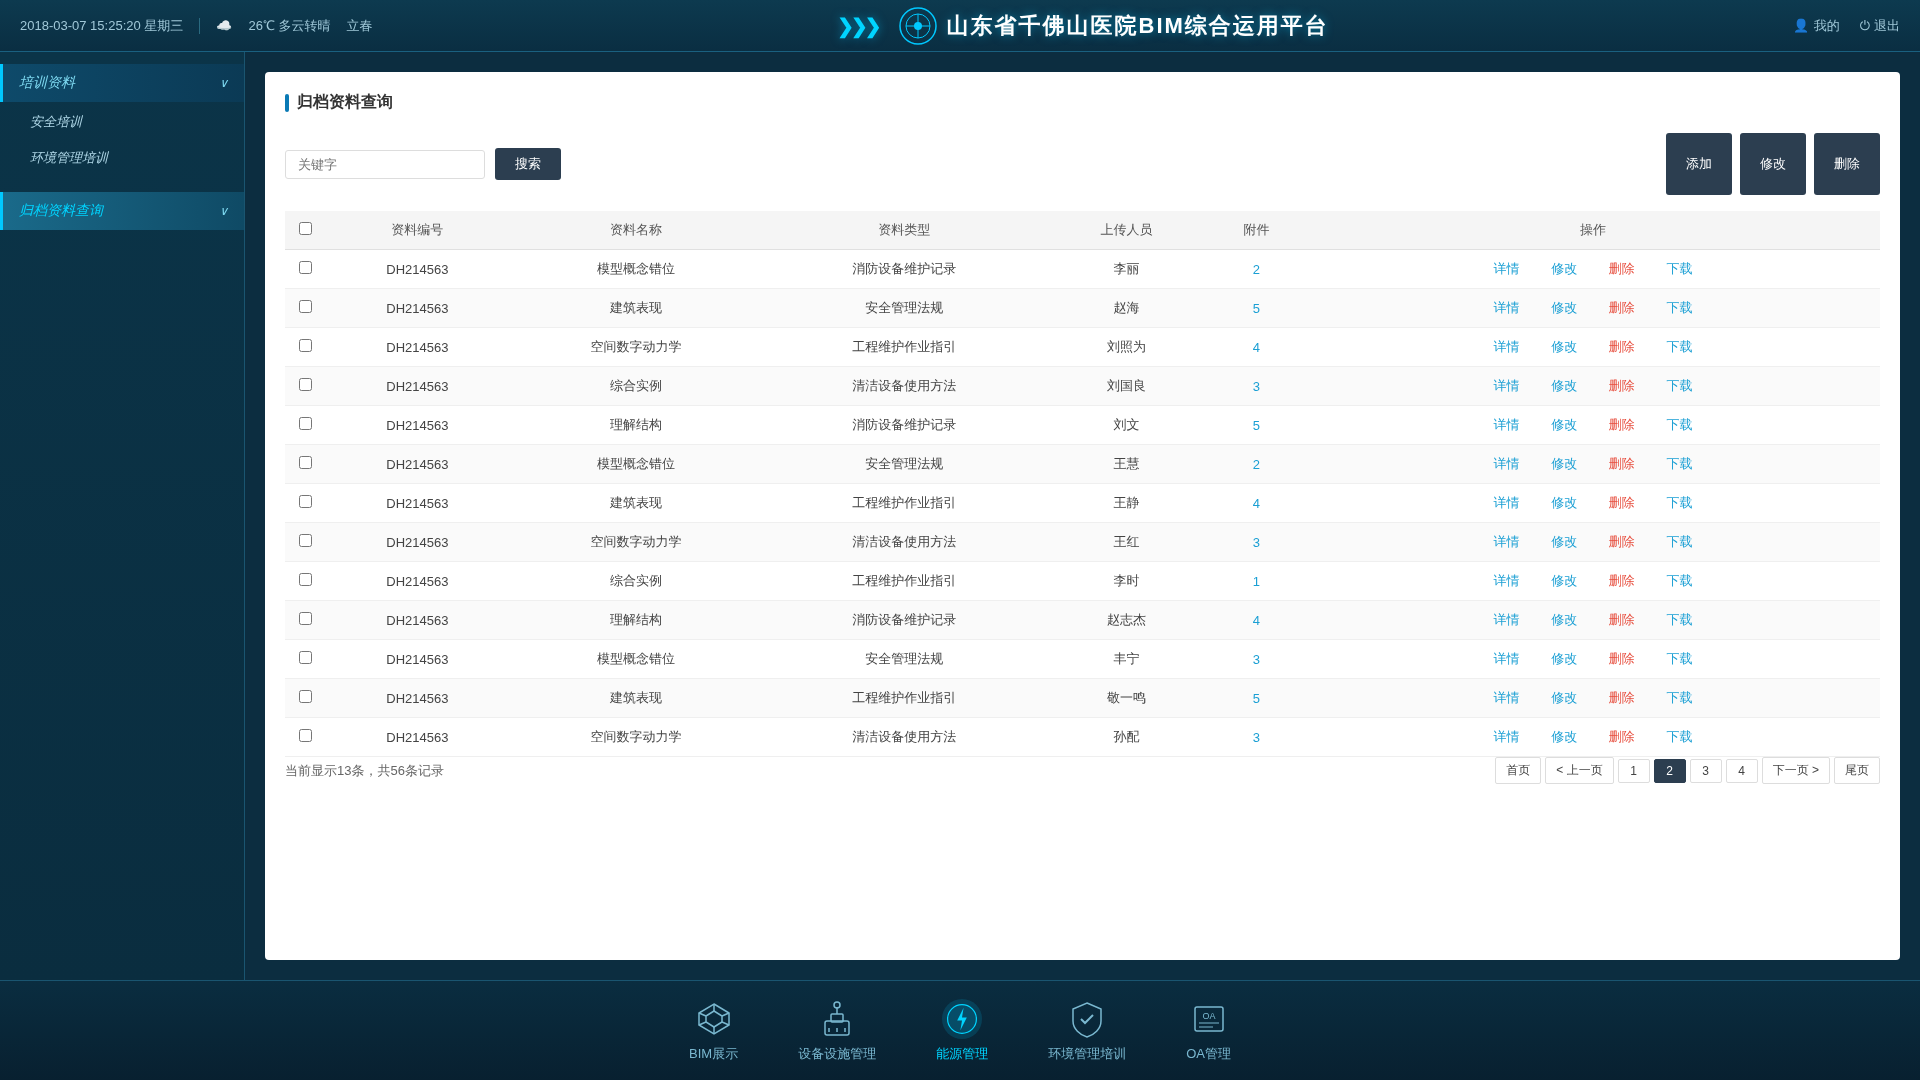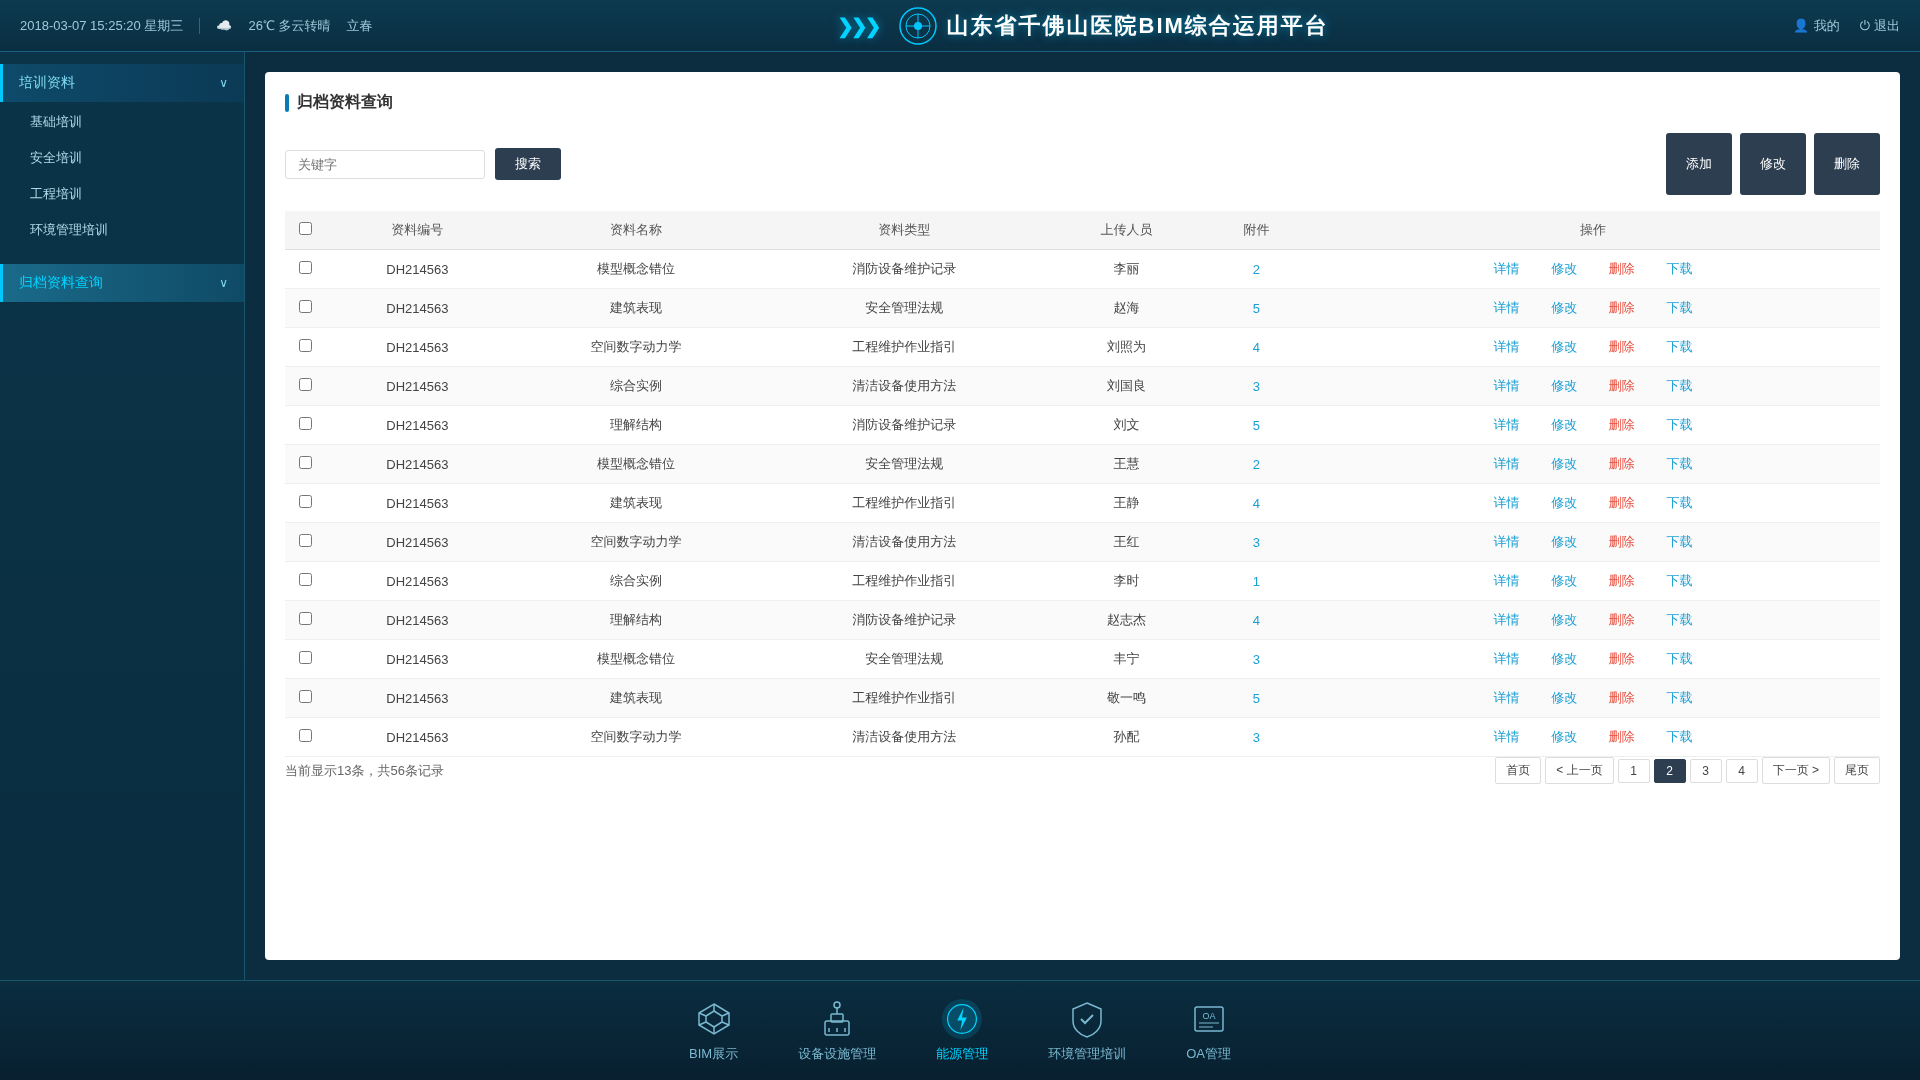--- a/index.html
+++ b/index.html
@@ -78,20 +78,21 @@
       height: calc(1080px - 52px - 100px);
     }
 
     
     .sidebar {
       width: 245px;
       background: linear-gradient(180deg, #0b3448 0%, #0a2d3f 100%);
       border-right: 1px solid #1a5570;
       padding: 10px 0;
       flex-shrink: 0;
+      font-style: italic;
     }
     .sidebar-section {
       margin-bottom: 4px;
     }
     .sidebar-section-header {
       display: flex;
       align-items: center;
       justify-content: space-between;
       padding: 10px 16px;
       background: linear-gradient(90deg, #0e4a6a 0%, #0b3a55 100%);
@@ -341,23 +342,21 @@
 <div class="main-layout">
 
   <div class="sidebar">
 
     <div class="sidebar-section">
       <div class="sidebar-section-header">
         <span>培训资料</span>
         <span class="chevron">∨</span>
       </div>
       <div>
-        <div class="sidebar-item">基础培训</div>
         <div class="sidebar-item">安全培训</div>
-        <div class="sidebar-item">工程培训</div>
         <div class="sidebar-item">环境管理培训</div>
       </div>
     </div>
 
     <div class="sidebar-section" style="margin-top:16px;">
       <div class="sidebar-section-header sidebar-active-section">
         <span>归档资料查询</span>
         <span class="chevron">∨</span>
       </div>
     </div>

